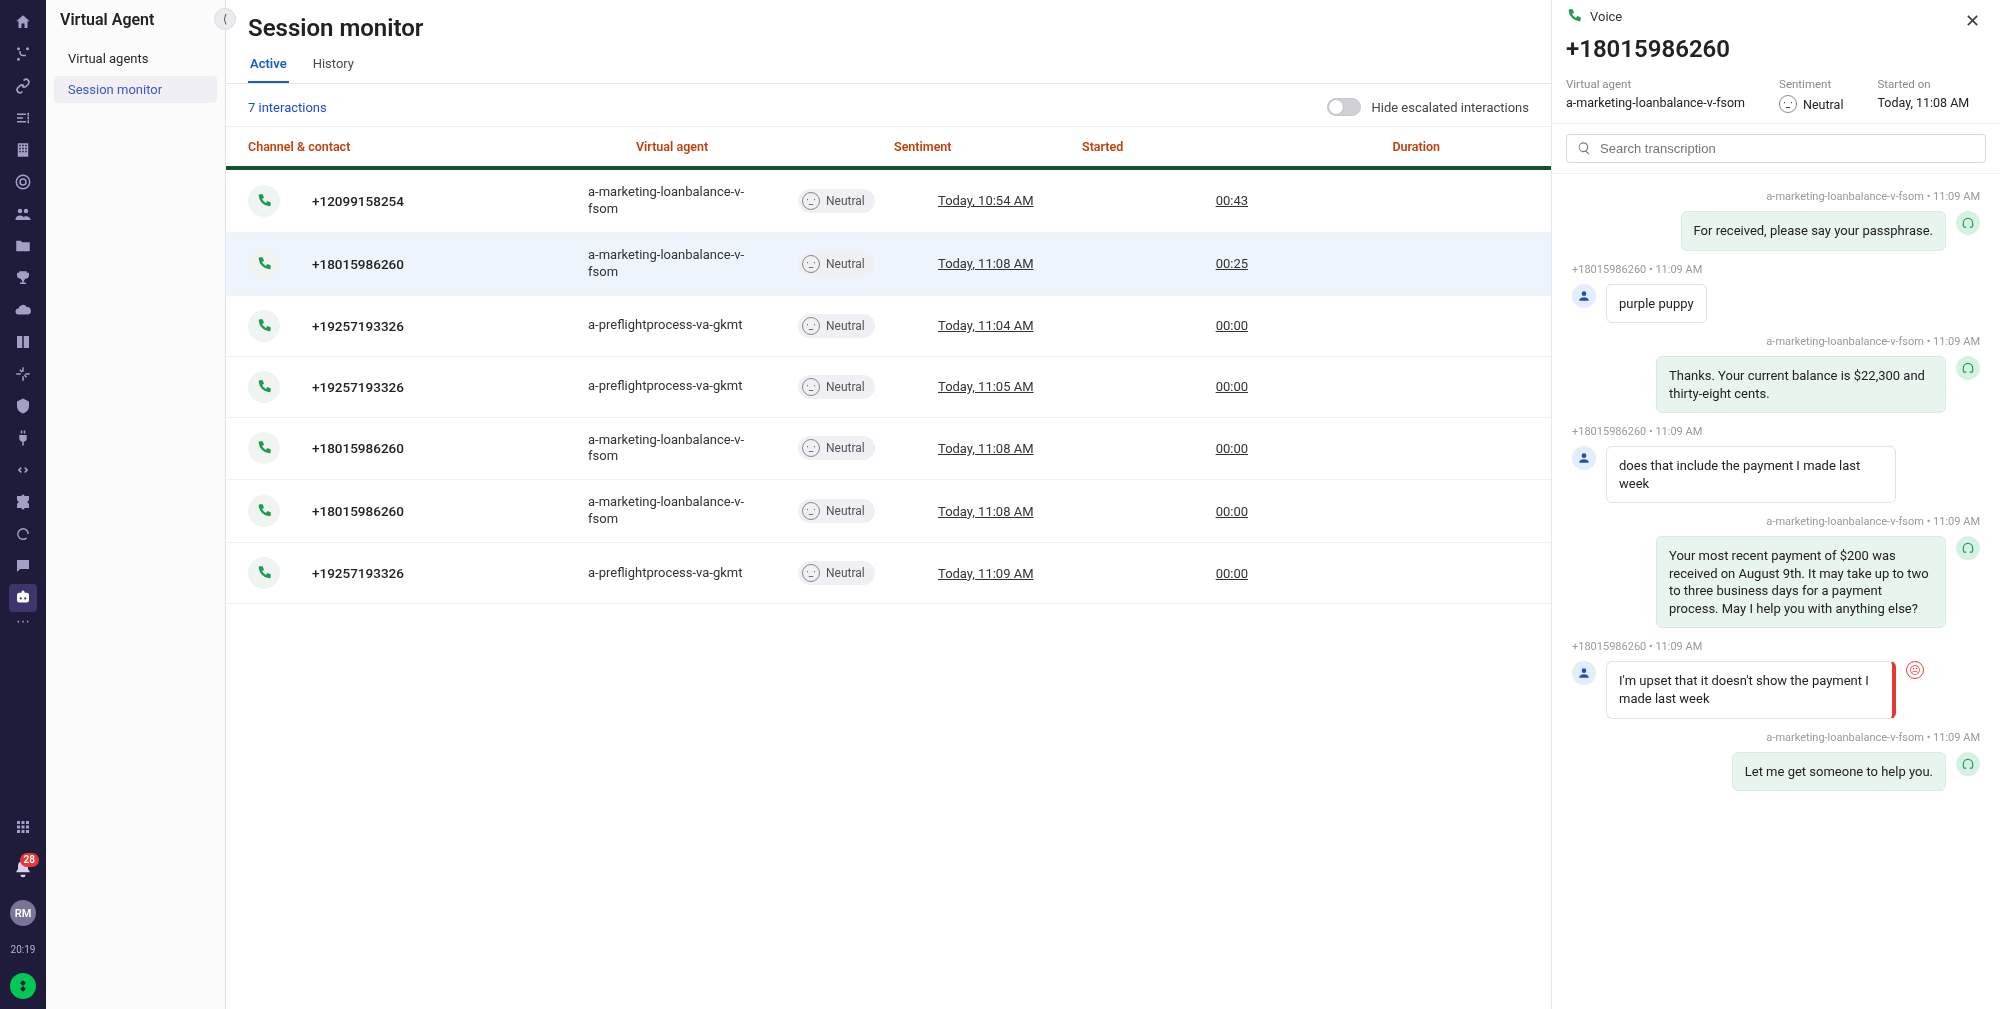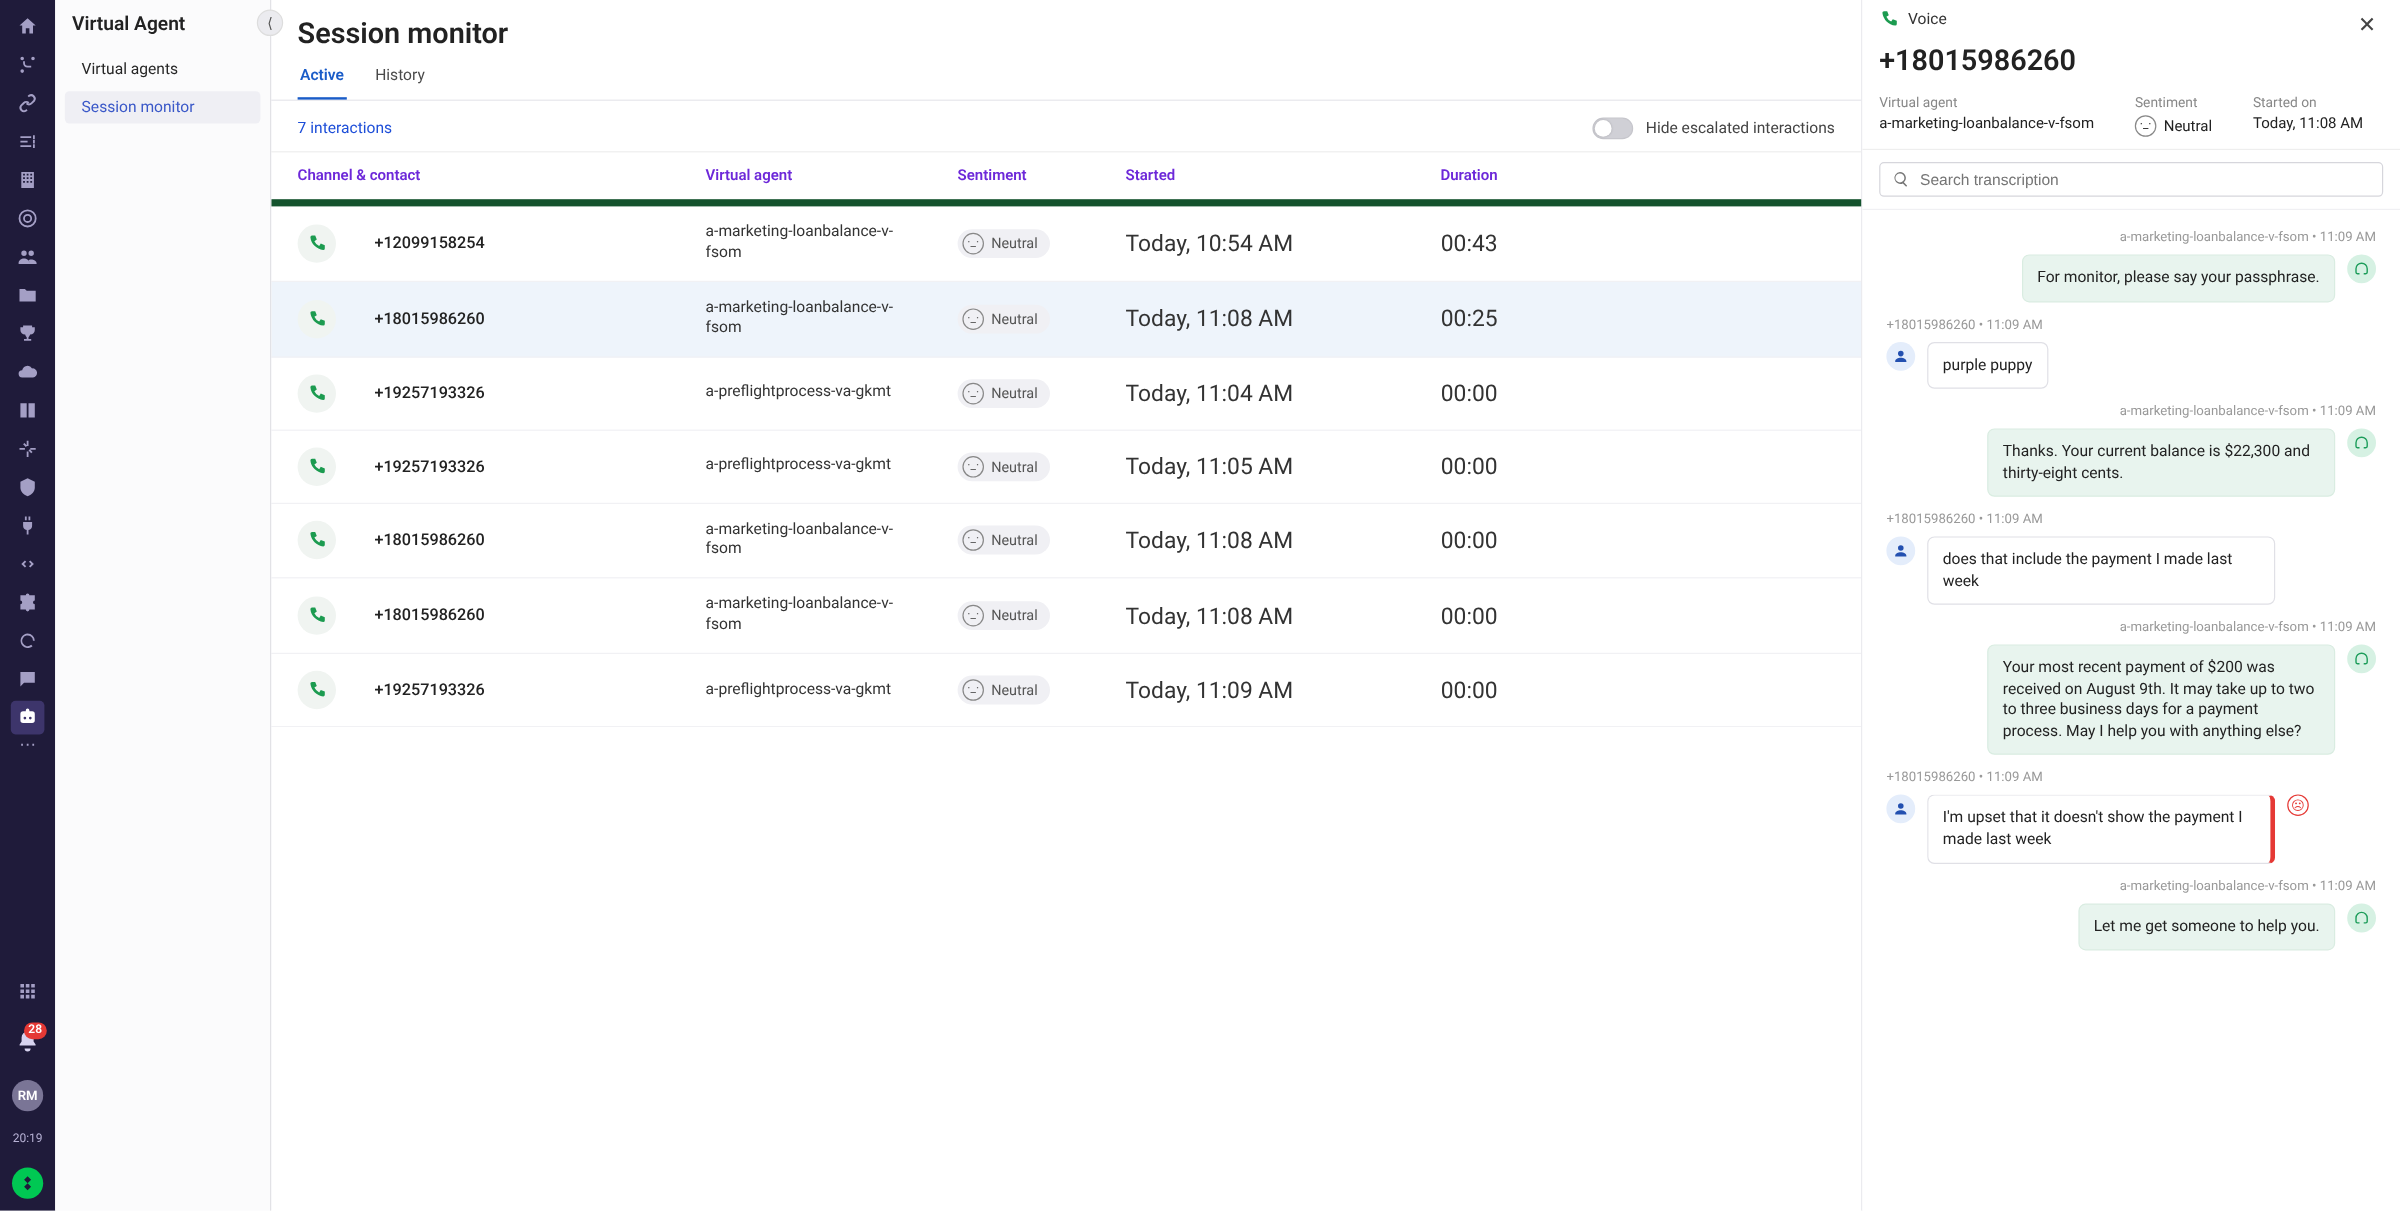--- a/index.html
+++ b/index.html
@@ -29,32 +29,32 @@
 .main { flex: 1; display: flex; flex-direction: column; border-right: 1px solid #e6e6eb; min-width:0;}
 .page-title { font-size: 24px; font-weight: 600; padding: 14px 22px 6px 22px; }
 .tabs { display: flex; gap: 22px; padding: 0 22px; border-bottom: 1px solid #e6e6eb; }
 .tab { padding: 8px 2px 10px; font-size: 13px; color: #4a4a4a; cursor: pointer; border-bottom: 2px solid transparent; }
 .tab.active { color: #1a5cc8; border-bottom-color: #1a5cc8; font-weight: 600; }
 .list-toolbar { display: flex; align-items: center; padding: 14px 22px 10px; justify-content: space-between; border-bottom: 1px solid #eee; }
 .count { font-size: 13px; color: #1d4ed8; }
 .toggle-row { display: flex; align-items: center; gap: 10px; color: #444; font-size: 13px; }
 .switch { width: 34px; height: 18px; border-radius: 10px; background: #d0d0d6; position: relative; cursor:pointer; border:1px solid #c6c6cc;}
 .switch::after { content: ""; position: absolute; width: 14px; height: 14px; border-radius: 50%; background: #fff; left: 1px; top: 1px; box-shadow: 0 0 2px rgba(0,0,0,.2);}
-.thead { display: grid; grid-template-columns: 340px 210px 140px 210px 120px; padding: 12px 22px; font-size: 12.5px; color: #6d28d9; font-weight: 600; border-bottom:6px solid #14532d; }
+.thead { display: grid; grid-template-columns: 340px 210px 140px 210px 120px; padding: 12px 22px; font-size: 12.5px; color: #c2410c; font-weight: 600; border-bottom:4px solid #14532d;gap:48px; }
 .tbody { overflow-y: auto; }
 .trow { display: grid; grid-template-columns: 340px 210px 140px 210px 120px; padding: 14px 22px; align-items: center; border-bottom: 1px solid #f1f1f4; cursor:pointer; }
 .trow.selected { background: #eef4fb; }
 .chan { display: flex; align-items: center; gap: 32px; font-size: 13.5px; font-weight: 500; color:#222;}
 .chan-icon { width: 32px; height: 32px; border-radius: 50%; background: #f0f4f1; display: flex; align-items: center; justify-content: center; color: #1c9b50; }
 .chan-icon svg { width: 16px; height: 16px; fill: currentColor; }
 .agentcell { font-size: 13px; color: #333; line-height:1.3; }
 .sent-pill { display: inline-flex; align-items: center; gap: 6px; background: #f0f0f4; border-radius: 14px; padding: 3px 10px 3px 4px; font-size: 12px; color: #555; }
 .face { width: 18px; height: 18px; border-radius: 50%; border: 1.5px solid #888; display:flex; align-items:center; justify-content:center; }
 .face-inner{ font-size:10px; line-height:10px;}
-.startcell,.durcell { font-size: 19px; color: #333; }
+.startcell,.durcell { font-size: 13px; color: #333; text-decoration: underline; }
 .durcell { text-align:right; padding-right:20px;}
 
 .panel { width: 448px; display: flex; flex-direction: column; background: #fff; }
 .panel-head { padding: 8px 14px 2px 14px; display: flex; align-items: flex-start; justify-content: space-between; }
 .voice-row { display: flex; align-items: flex-end; gap: 8px; font-size: 13px; color: #333; }
 .voice-row svg { width: 16px; height: 16px; fill: #1c9b50; }
 .panel-close { font-size: 18px; color: #444; cursor: pointer; padding: 2px 6px; }
 .panel-num { font-size: 24px; font-weight: 600; padding: 0 14px 8px 14px; }
 .panel-meta { display: flex; gap: 34px; padding: 6px 14px 10px 14px; border-bottom: 1px solid #eee; }
 .meta-col { display: flex; flex-direction: column; gap: 4px; }
@@ -384,21 +384,21 @@
     <div class="search">
       <svg viewBox="0 0 24 24">
           <path d="M10 2a8 8 0 015.3 13.9l4.4 4.4-1.4 1.4-4.4-4.4A8 8 0 1110 2zm0 2a6 6 0 100 12 6 6 0 000-12z"></path>
         </svg>
       <input type="text" placeholder="Search transcription" style="">
     </div>
   </div>
   <div class="transcript" id="transcript">
       <div class="msg-meta right">a-marketing-loanbalance-v-fsom • 11:09 AM</div>
       <div class="msg-row right">
-        <div class="bubble bubble-agent">For monitor, please say your passphrase.</div>
+        <div class="bubble bubble-agent">For received, please say your passphrase.</div>
         <div class="ava-agent">
           <svg viewBox="0 0 24 24">
             <path d="M12 3a9 9 0 019 9v5a3 3 0 01-3 3h-3v-2h3a1 1 0 001-1v-5a7 7 0 10-14 0v5a1 1 0 001 1h3v2H6a3 3 0 01-3-3v-5a9 9 0 019-9z"></path>
           </svg>
         </div>
       </div>
       <div class="msg-meta">+18015986260 • 11:09 AM</div>
       <div class="msg-row">
         <div class="ava-user">
           <svg viewBox="0 0 24 24">

